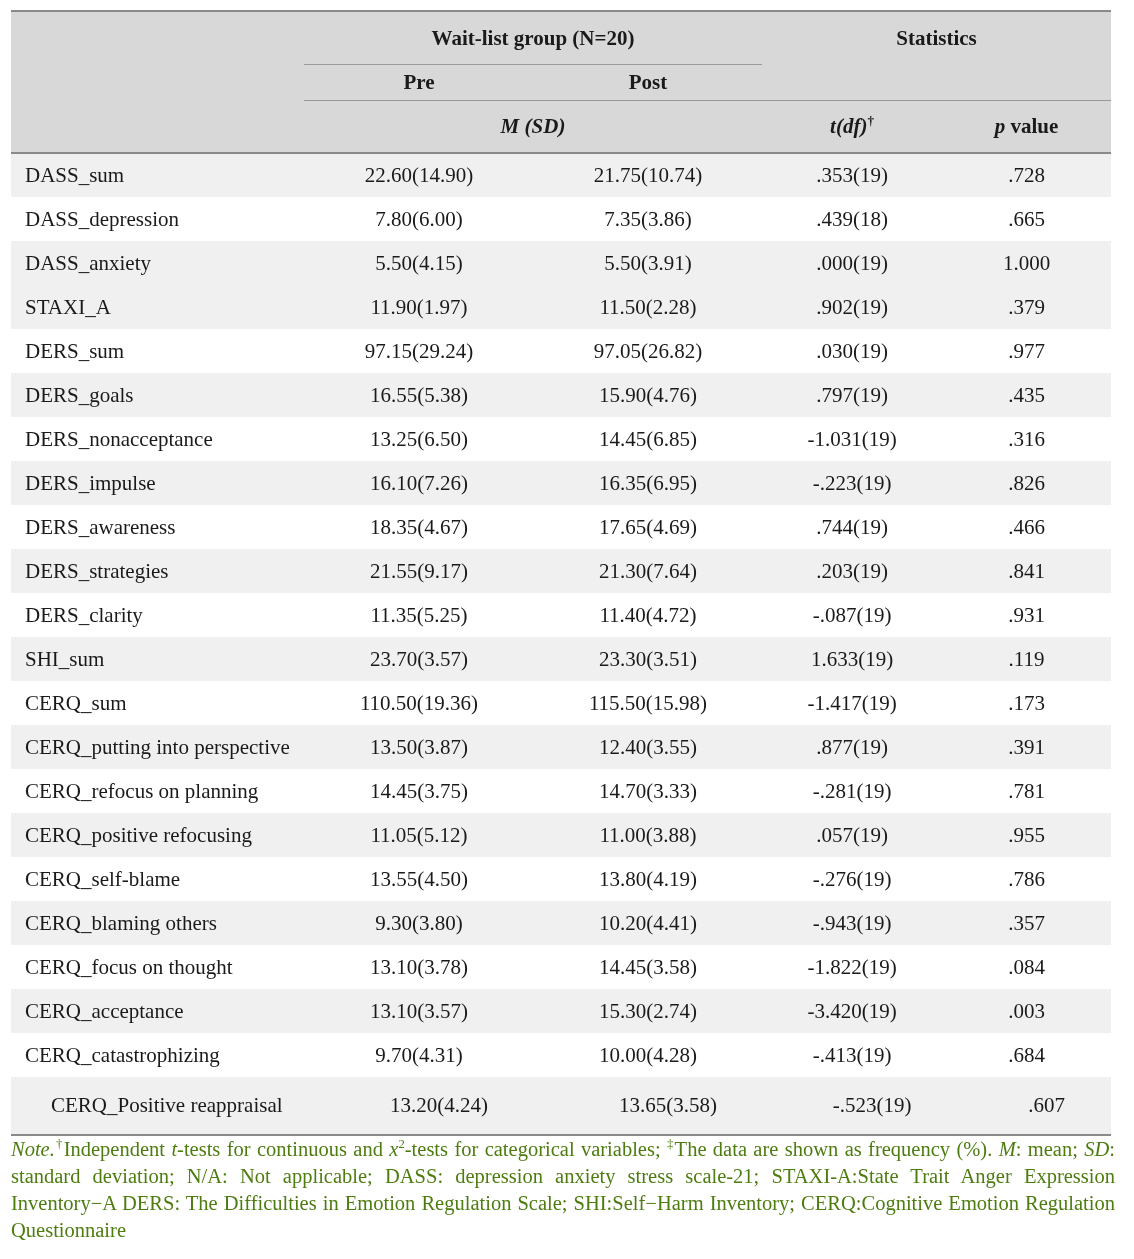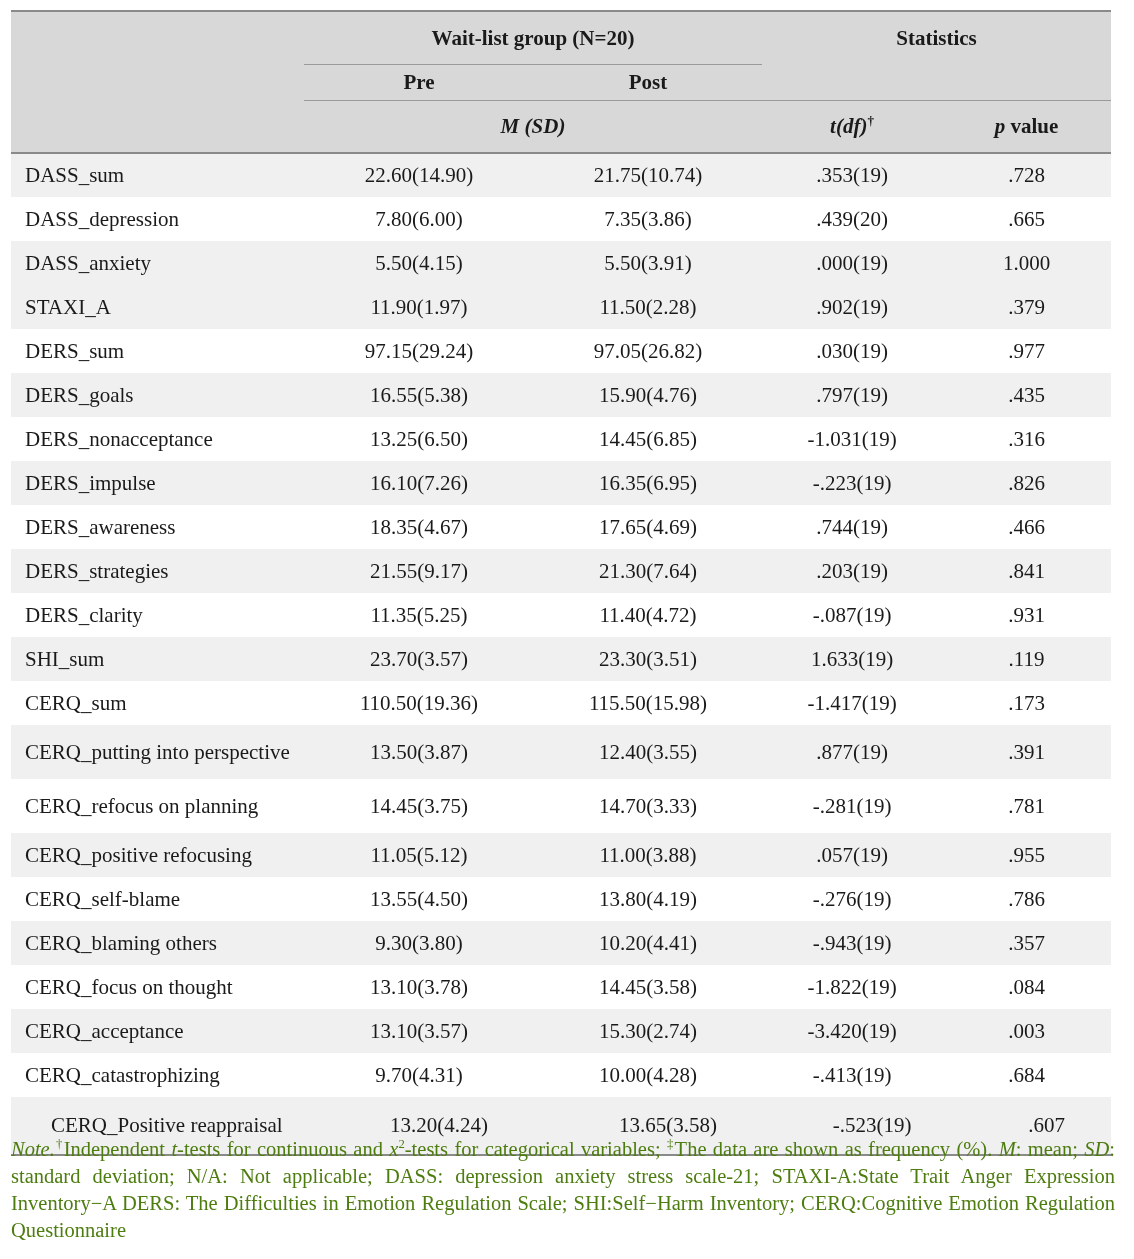--- a/index.html
+++ b/index.html
@@ -96,21 +96,21 @@
   tbody tr.striped td { background: #f0f0f0; }
 
   td.label {
     text-align: left;
     padding-left: 14px;
     line-height: 1.16;
   }
   td.num { text-align: center; }
 
   tbody tr { height: 44px; }
-  tbody tr.tall { height: 54px; }
+  tbody tr.tall { height: 44px; }
   tbody tr.last-row { height: 58px; }
 
   tbody tr.last-row td { border-bottom: 2px solid #8a8a8a; padding-left: 40px; }
 
   
   .note {
     position: absolute;
     left: 11px;
     top: 1136px;
     width: 1104px;
@@ -170,21 +170,21 @@
             <td class="label">DASS_sum</td>
             <td class="num">22.60(14.90)</td>
             <td class="num">21.75(10.74)</td>
             <td class="num">.353(19)</td>
             <td class="num">.728</td>
           </tr>
           <tr>
             <td class="label">DASS_depression</td>
             <td class="num">7.80(6.00)</td>
             <td class="num">7.35(3.86)</td>
-            <td class="num">.439(20)</td>
+            <td class="num">.439(18)</td>
             <td class="num">.665</td>
           </tr>
           <tr class="striped">
             <td class="label">DASS_anxiety</td>
             <td class="num">5.50(4.15)</td>
             <td class="num">5.50(3.91)</td>
             <td class="num">.000(19)</td>
             <td class="num">1.000</td>
           </tr>
           <tr class="striped">

